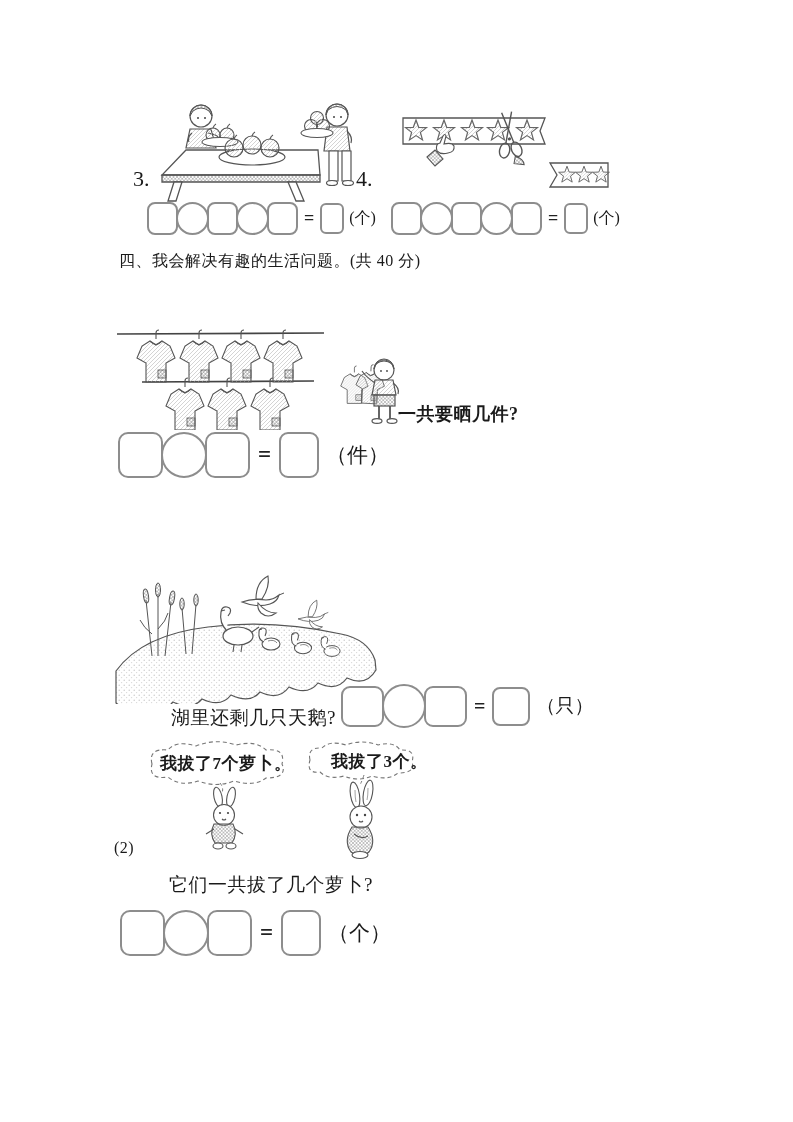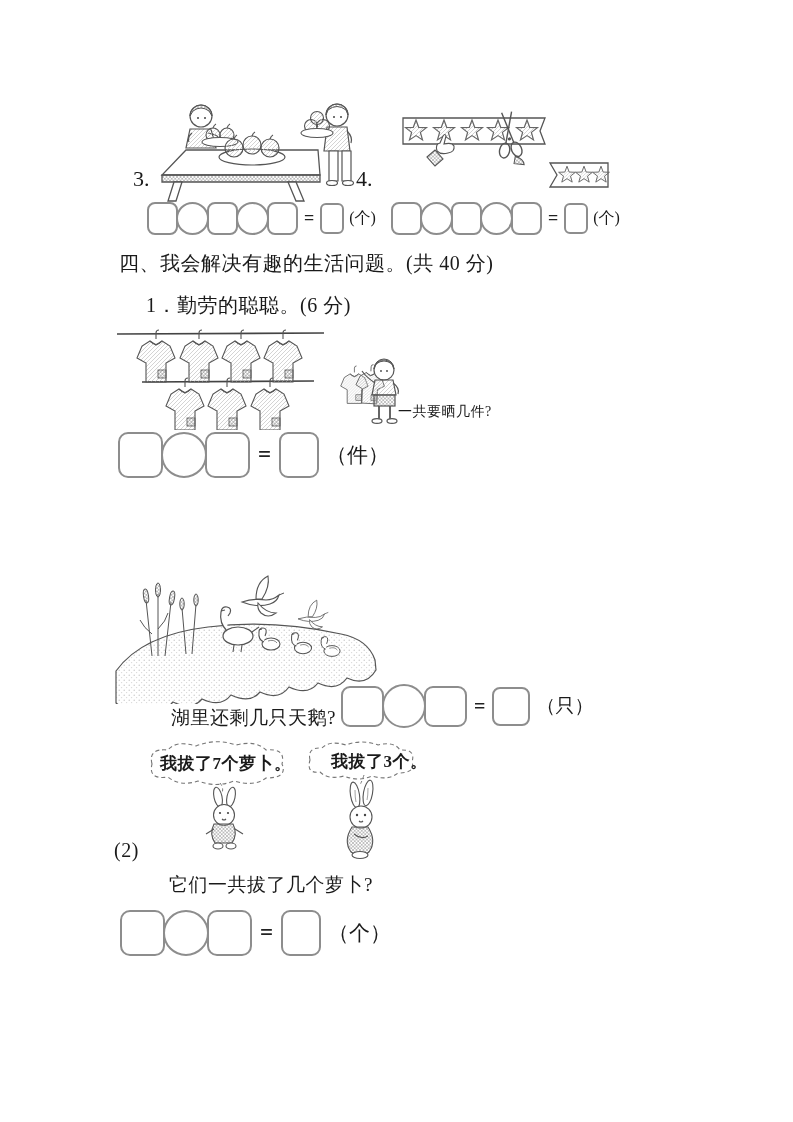--- a/index.html
+++ b/index.html
@@ -2,23 +2,23 @@
 <html><head>
 <meta charset="utf-8">
 <style>
   html,body{margin:0;padding:0;background:#ffffff;}
   .page{
     position:relative;width:793px;height:1122px;background:#fff;
     font-family:"Liberation Serif","DejaVu Serif",serif;color:#1a1a1a;overflow:hidden;
   }
   .abs{position:absolute;}
   .txt{position:absolute;white-space:nowrap;line-height:1.25;}
-  .t20{font-size:20px;letter-spacing:0.5px;font-family:Liberation Serif, serif;}
+  .t20{font-size:16px;letter-spacing:0.5px;font-family:Liberation Serif, serif;}
   .t19{font-size:19px;letter-spacing:0.5px;}
-  .t18{font-size:14px;letter-spacing:0.5px;}
+  .t18{font-size:18px;letter-spacing:0.5px;font-weight:bold;}
   .t22{font-size:22px;}
   .bubble-text{position:absolute;font-size:17px;font-weight:700;letter-spacing:0.5px;white-space:nowrap;}
   .row{position:absolute;display:flex;align-items:center;}
   
   .sq-s{width:27px;height:29px;border:2px solid #8d8d8d;border-radius:8px;background:#fff;}
   .ci-s{width:29px;height:29px;border:2px solid #8d8d8d;border-radius:50%;background:#fff;margin:0 -2px;}
   .res-s{width:20px;height:27px;border:2px solid #8d8d8d;border-radius:6px;background:#fff;}
   .eq-s{font-weight:700;font-size:18px;margin:0 6px;color:#222;}
   .unit-s{font-size:16px;margin-left:5px;color:#1a1a1a;}
   
@@ -165,21 +165,20 @@
     <div class="sq-s"></div>
     <div class="ci-s"></div>
     <div class="sq-s"></div>
     <span class="eq-s">=</span>
     <div class="res-s"></div>
     <span class="unit-s">(个)</span>
   </div>
 
   <div class="txt t20" style="left:119px;top:251px">四、我会解决有趣的生活问题。(共 40 分)</div>
 
-  <div class="txt t20" style="left:146px;top:293px">1．勤劳的聪聪。(6 分)</div>
 
   <svg class="abs" style="left:112px;top:325px" width="420" height="105" viewBox="0 0 420 105" xmlns="http://www.w3.org/2000/svg" xmlns:xlink="http://www.w3.org/1999/xlink">
     <defs>
       <pattern id="c-hl" width="4" height="4" patternUnits="userSpaceOnUse">
         <path d="M0,4 L4,0" stroke="#c2c2c2" stroke-width="0.7"></path>
       </pattern>
       <pattern id="c-hd" width="3.5" height="3.5" patternUnits="userSpaceOnUse">
         <path d="M0,3.5 L3.5,0 M0,0 L3.5,3.5" stroke="#9b9b9b" stroke-width="0.6"></path>
       </pattern>
       <g id="c-shirt" stroke="#555" stroke-width="1.1" fill="url(#c-hl)">

